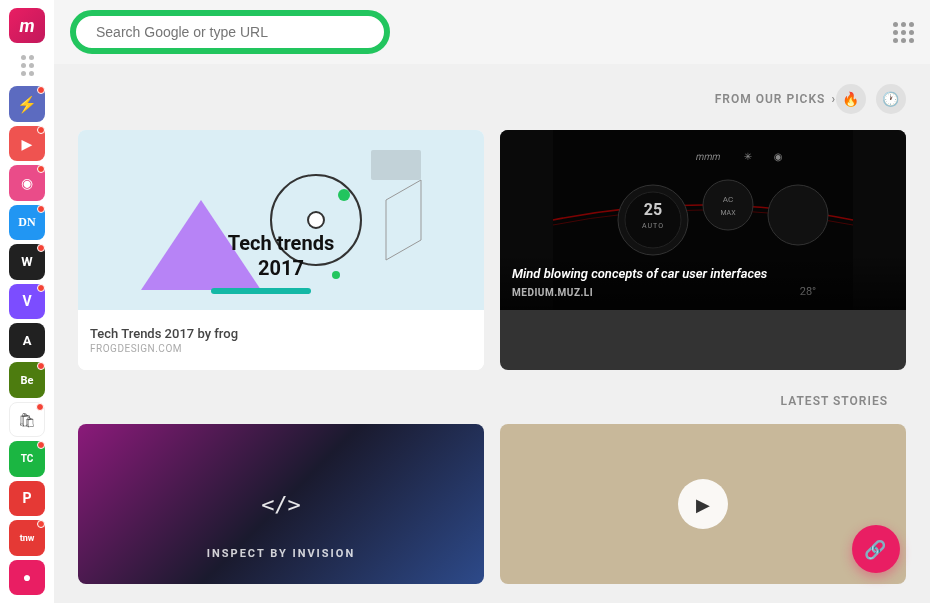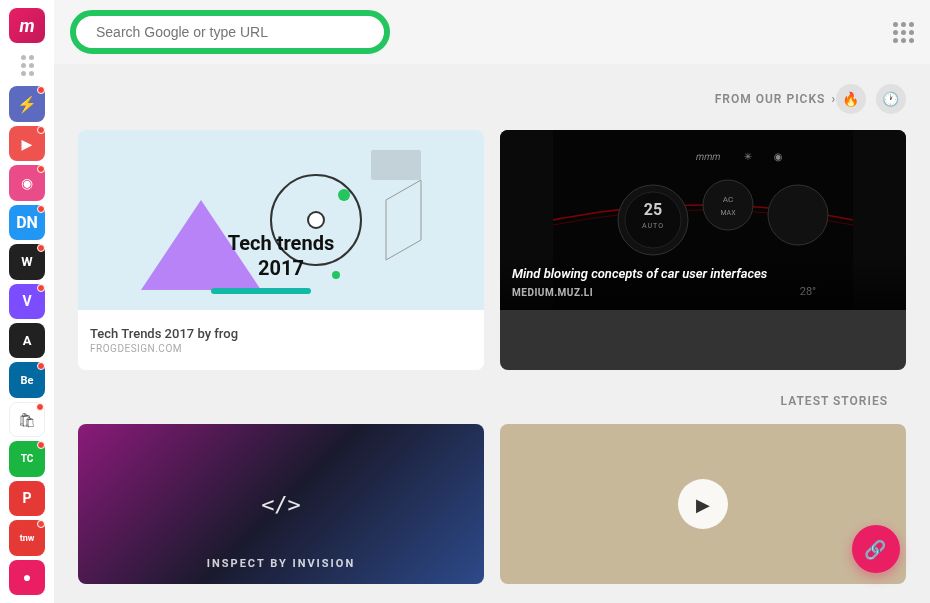--- a/index.html
+++ b/index.html
@@ -274,21 +274,21 @@
 
     .inspect-code {
       font-size: 22px;
       font-weight: 300;
       color: rgba(255,255,255,0.9);
       font-family: monospace;
     }
 
     .inspect-label {
       position: absolute;
-      bottom: 14px;
+      bottom: 24px;
       left: 0;
       right: 0;
       text-align: center;
       font-size: 11px;
       font-weight: 700;
       color: rgba(255,255,255,0.8);
       letter-spacing: 2px;
     }
 
     .latest-card-2 {
@@ -390,39 +390,39 @@
     <span style="color:#fff;font-size:14px;">▶</span>
     <div class="badge" style="background:#f44336;"></div>
   </div>
 
   <div class="sidebar-icon" style="background:#ea4c89;">
     <span style="color:#fff;font-size:14px;">◉</span>
     <div class="badge" style="background:#f44336;"></div>
   </div>
 
   <div class="sidebar-icon" style="background:#2196F3;">
-    <span style="color:#fff;font-size:16px;font-weight:bold;">DN</span>
+    <span style="color:#fff;font-size:12px;font-weight:bold;font-family:Liberation Serif, serif;">DN</span>
     <div class="badge" style="background:#f44336;"></div>
   </div>
 
   <div class="sidebar-icon" style="background:#212121;">
     <span style="color:#fff;font-size:13px;font-weight:bold;">W</span>
     <div class="badge" style="background:#f44336;"></div>
   </div>
 
   <div class="sidebar-icon" style="background:#7c4dff;">
     <span style="color:#fff;font-size:14px;font-weight:bold;">V</span>
     <div class="badge" style="background:#f44336;"></div>
   </div>
 
   <div class="sidebar-icon" style="background:#212121;">
     <span style="color:#fff;font-size:13px;font-weight:bold;">A</span>
   </div>
 
-  <div class="sidebar-icon" style="background:#0369a1;">
+  <div class="sidebar-icon" style="background:#4d7c0f;">
     <span style="color:#fff;font-size:11px;font-weight:bold;">Be</span>
     <div class="badge" style="background:#f44336;"></div>
   </div>
 
   <div class="sidebar-icon" style="background:#fff;border:1px solid #eee;">
     <span style="color:#555;font-size:14px;">🛍</span>
     <div class="badge" style="background:#f44336;"></div>
   </div>
 
   <div class="sidebar-icon" style="background:#1bb642;">

